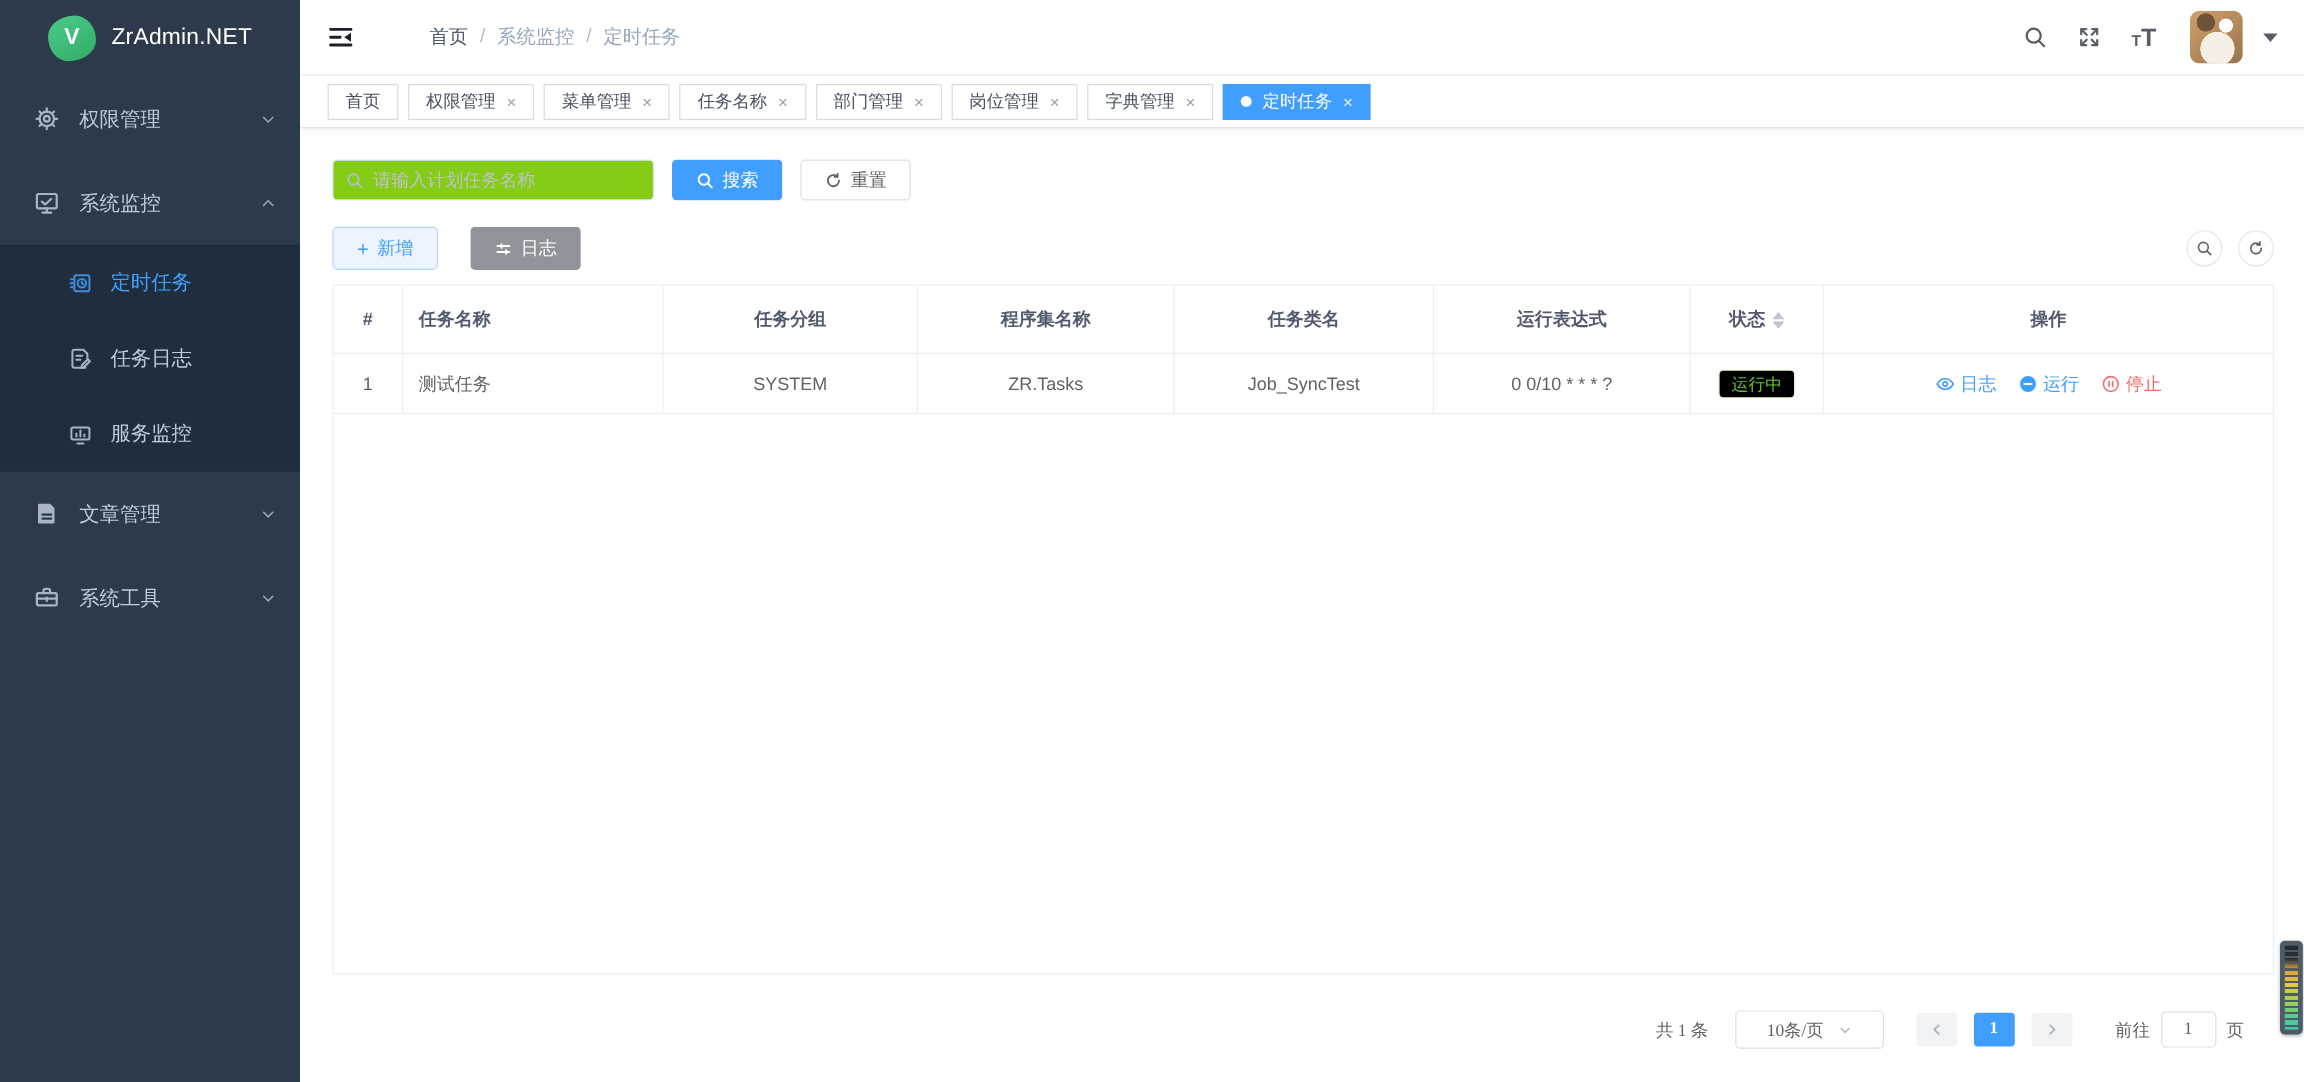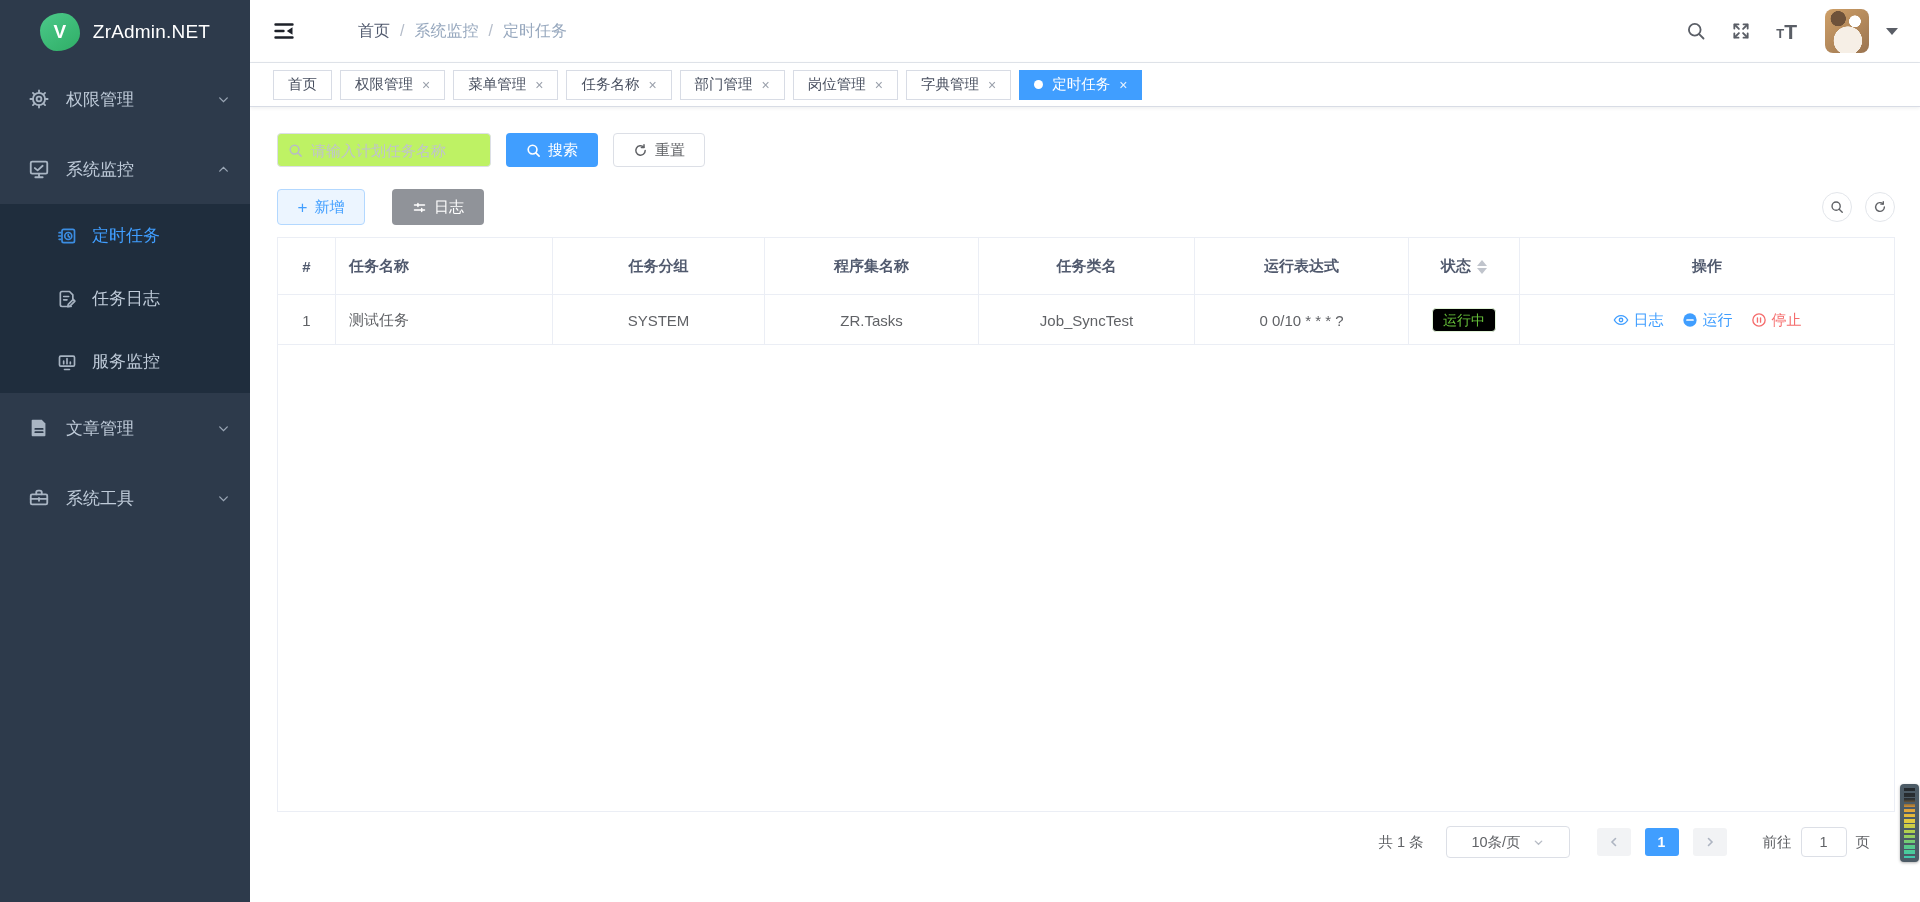--- a/index.html
+++ b/index.html
@@ -82,22 +82,22 @@
   }
   .tab .tab-close { font-size:14px; color:#9aa0ab; cursor:pointer; line-height:1; }
   .tab.active { background:#409eff; border-color:#409eff; color:#fff; }
   .tab.active .tab-close { color:#e8f3ff; }
   .tab-dot { width:9px; height:9px; border-radius:50%; background:#fff; }
 
   .content { flex:1; padding:0 25px 0 27px; display:flex; flex-direction:column; }
 
   .query-row { margin-top:26px; display:flex; align-items:center; gap:15px; }
   .search-box {
-    width:214px; height:34px; border:1px solid #dcdfe6; border-radius:4px;
-    display:flex; align-items:center; padding:0 10px; gap:8px; background:#bef264;
+    width:268px; height:34px; border:1px solid #dcdfe6; border-radius:4px;
+    display:flex; align-items:center; padding:0 10px; gap:8px; background:#84cc16;
   }
   .search-box .s-icon { width:15px; height:15px; color:#b7bcc5; flex:0 0 15px; }
   .search-box input {
     border:none; outline:none; width:100%; font-size:15px; color:#606266;
     font-family:inherit; background:transparent;
   }
   .search-box input::placeholder { color:#bfc3cc; }
   .btn { height:34px; border-radius:4px; border:1px solid transparent; cursor:pointer;
     display:inline-flex; align-items:center; justify-content:center; gap:7px;
     font-size:15px; font-family:inherit; }
@@ -147,22 +147,22 @@
   }
   .actions-cell { gap:18px; }
   .action-link { display:inline-flex; align-items:center; gap:5px; cursor:pointer; font-size:15px; }
   .action-link.blue { color:#409eff; }
   .action-link.red { color:#f56c6c; }
   .action-link svg { width:16px; height:16px; }
   .tbody-filler { flex:1; }
 
   
   .pagination-row {
-    margin-top:14px; display:flex; align-items:center; justify-content:flex-end;
-    font-size:14.5px; color:#606266; margin-right:25px;
+    margin-top:30px; display:flex; align-items:center; justify-content:flex-end;
+    font-size:14.5px; color:#606266; margin-right:25px;font-family:Liberation Serif, serif;
   }
   .pg-total { margin-right:22px; }
   .pg-select {
     width:124px; height:32px; border:1px solid #dcdfe6; border-radius:4px;
     display:flex; align-items:center; justify-content:center; gap:12px;
     cursor:pointer; color:#606266; background:#fff;
   }
   .pg-select .chev { width:11px; height:11px; color:#b7bcc5; }
   .pg-btn {
     width:34px; height:28px; background:#f2f3f5; border-radius:3px; border:none;

